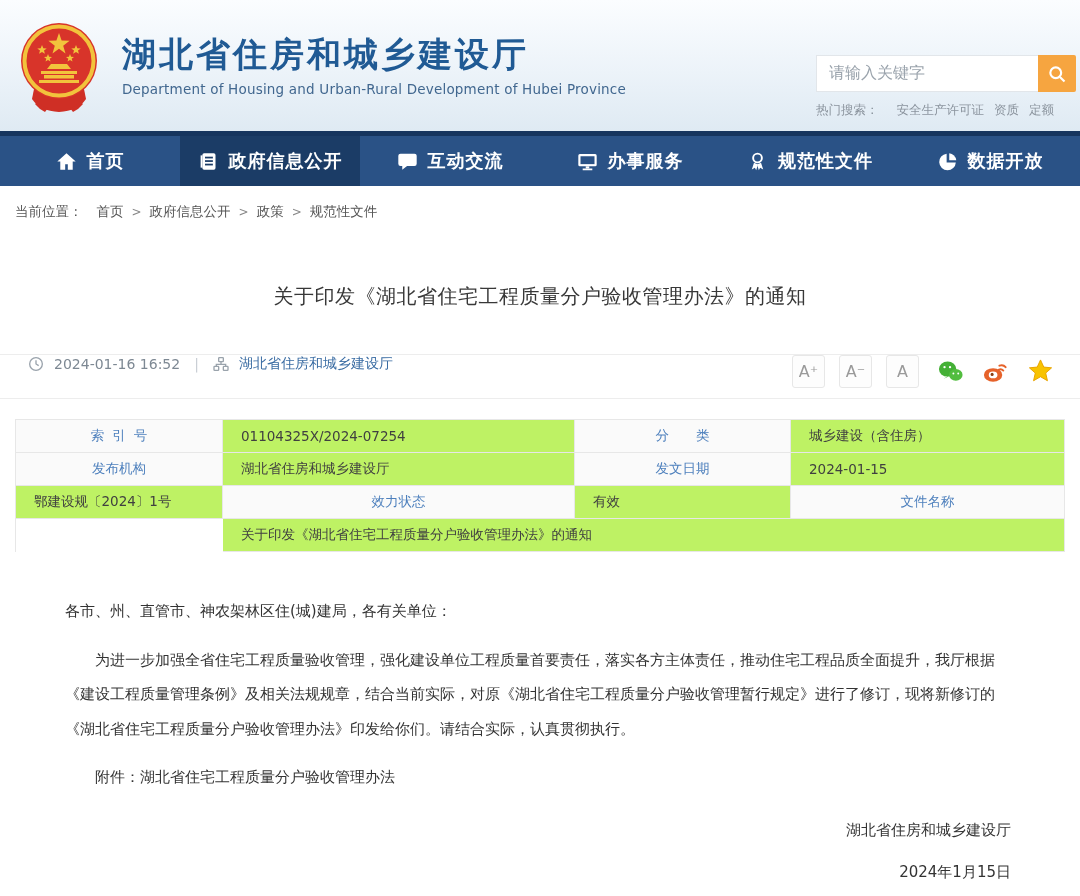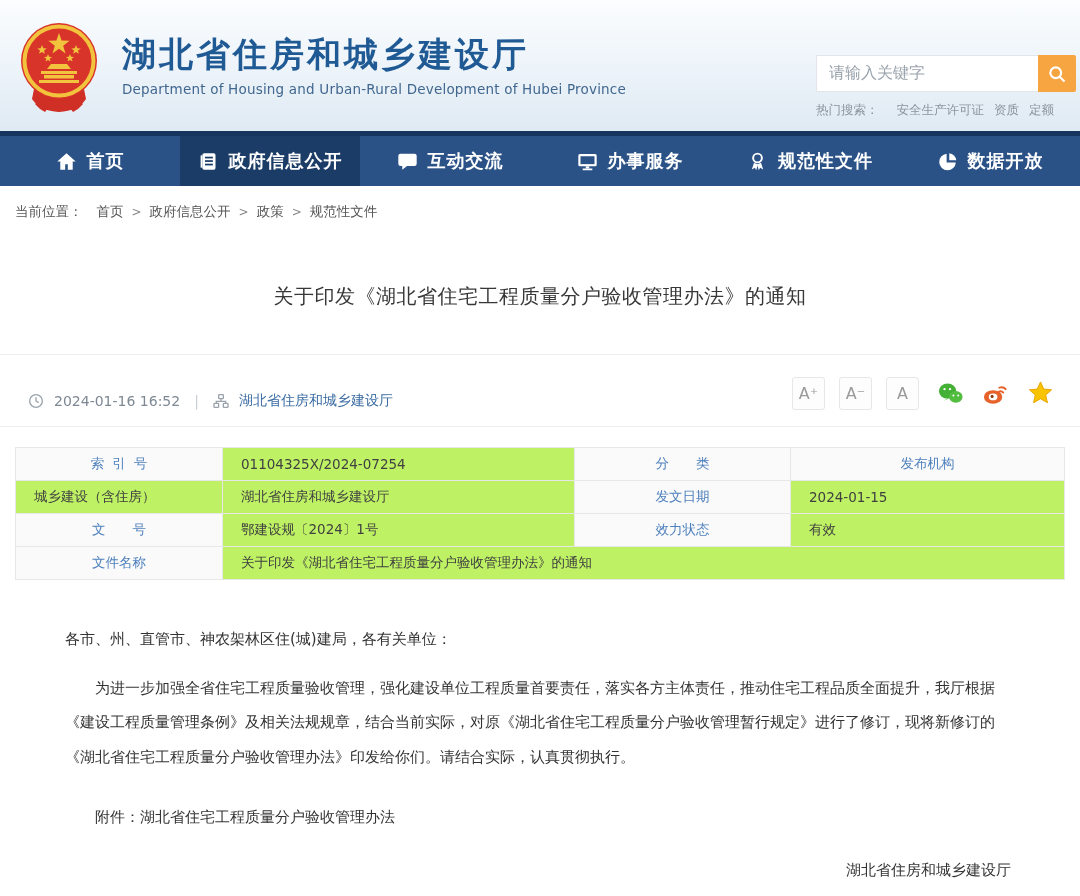--- a/index.html
+++ b/index.html
@@ -53,21 +53,21 @@
   .crumb-sep { color:#888; font-size:12px; }
 
   
   .article-title {
     text-align:center; font-size:20px; color:#383838; font-weight:500;
     margin-top:62px; letter-spacing:0.5px;
   }
 
   .meta-bar {
     margin-top:44px; border-top:1px solid #ededed; border-bottom:1px solid #ededed;
-    height:73px; display:flex; align-items:flex-end; justify-content:space-between;
+    height:45px; display:flex; align-items:flex-start; justify-content:space-between;
     padding:0 26px 16px 28px;
   }
   .meta-left { display:flex; align-items:center; gap:10px; font-size:14px; color:#7d8893; }
   .meta-left .src-link { color:#3a6ca3; text-decoration:none; }
   .meta-sep { color:#c9ced4; margin:0 4px; }
   .meta-icon { width:16px; height:16px; display:inline-flex; }
   .meta-icon svg { width:100%; height:100%; }
 
   .meta-right { display:flex; align-items:center; gap:14px; }
   .font-btn {
@@ -91,21 +91,21 @@
     height:33px; display:flex; align-items:center; background:#bef264;
   }
   .cell.label { justify-content:center; color:#4e80bd; background:#fafafa;font-family:Liberation Mono, monospace; }
   .cell.value { padding-left:18px; color:#404040; }
   .cell.span3 { grid-column:2 / 5; }
 
   
   .doc-body { margin:42px 65px 0 65px; font-size:15px; color:#333; line-height:2.3; }
   .doc-body p.indent { text-indent:2em; }
   .doc-body .salutation { margin-bottom:14px; }
-  .doc-body .attachment { margin-top:26px; text-indent:2em; }
+  .doc-body .attachment { margin-top:14px; text-indent:2em; }
   .sign-block { text-align:right; margin-top:14px; padding-right:4px; }
   .sign-block div { line-height:2.8; }
 </style>
 </head>
 <body>
 
 <header class="site-header">
   <div class="emblem">
     <svg viewBox="0 0 82 92">
       <path d="M18 58 L64 58 L68 78 Q60 90 41 91 Q22 90 14 78 Z" fill="#cf2f25"></path>
@@ -267,28 +267,27 @@
           <path d="M14 2 l3.4 7.4 8.1 .8 -6.1 5.4 1.8 8 -7.2-4.2 -7.2 4.2 1.8-8 -6.1-5.4 8.1-.8 z" fill="#f8c301" stroke="#e8a200" stroke-width="1"></path>
         </svg>
     </span>
   </div>
 </div>
 
 <div class="info-table">
   <div class="cell label">索 引 号</div>
   <div class="cell value">01104325X/2024-07254</div>
   <div class="cell label">分　　类</div>
+  <div class="cell value">城乡建设（含住房）</div>
+
   <div class="cell label">发布机构</div>
-
-  <div class="cell value">城乡建设（含住房）</div>
   <div class="cell value">湖北省住房和城乡建设厅</div>
   <div class="cell label">发文日期</div>
   <div class="cell value">2024-01-15</div>
 
-  <div class="cell label">文　　号</div>
   <div class="cell value">鄂建设规〔2024〕1号</div>
   <div class="cell label">效力状态</div>
   <div class="cell value">有效</div>
 
   <div class="cell label">文件名称</div>
   <div class="cell value span3">关于印发《湖北省住宅工程质量分户验收管理办法》的通知</div>
 </div>
 
 <div class="doc-body">
   <p class="salutation">各市、州、直管市、神农架林区住(城)建局，各有关单位：</p>

